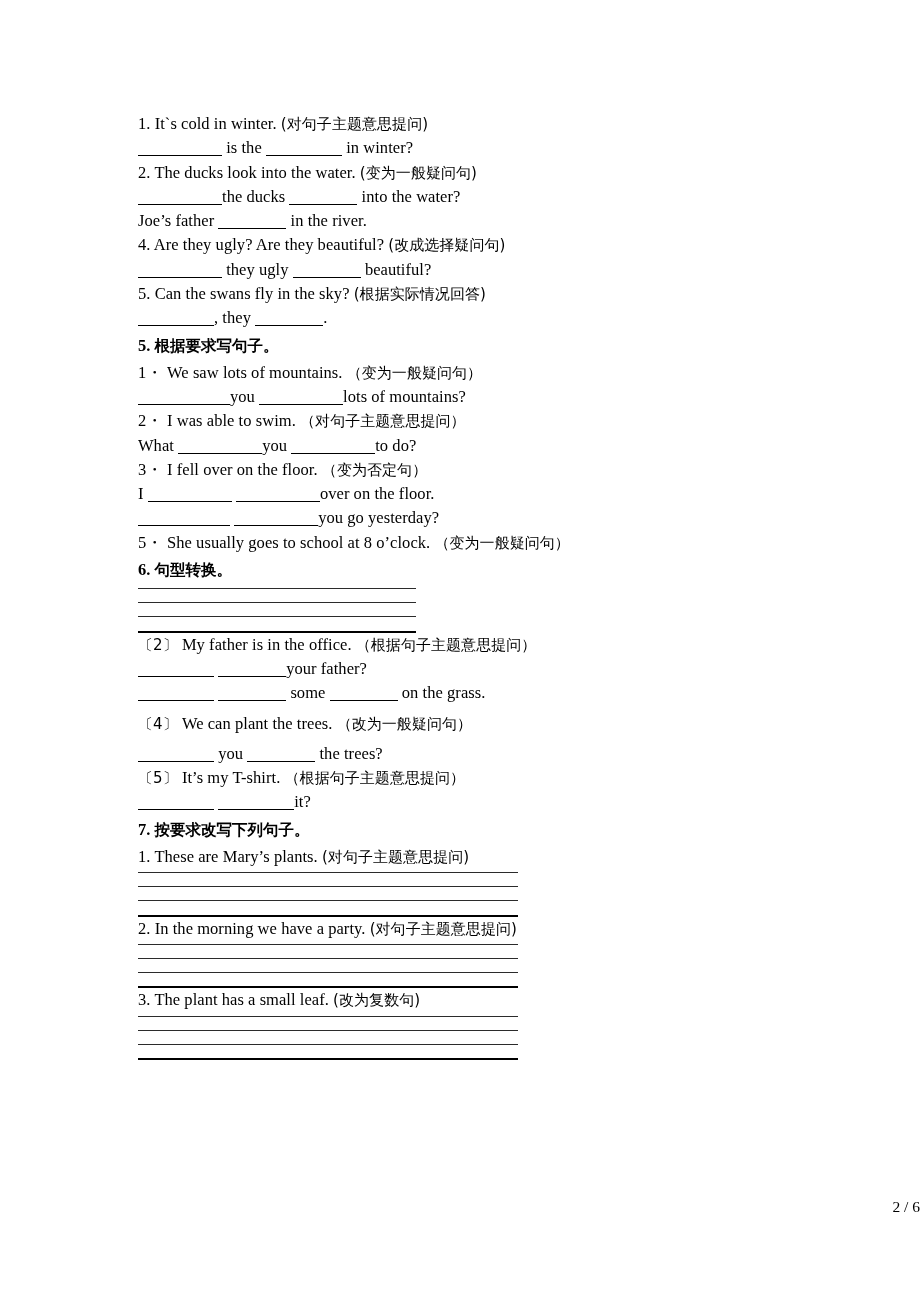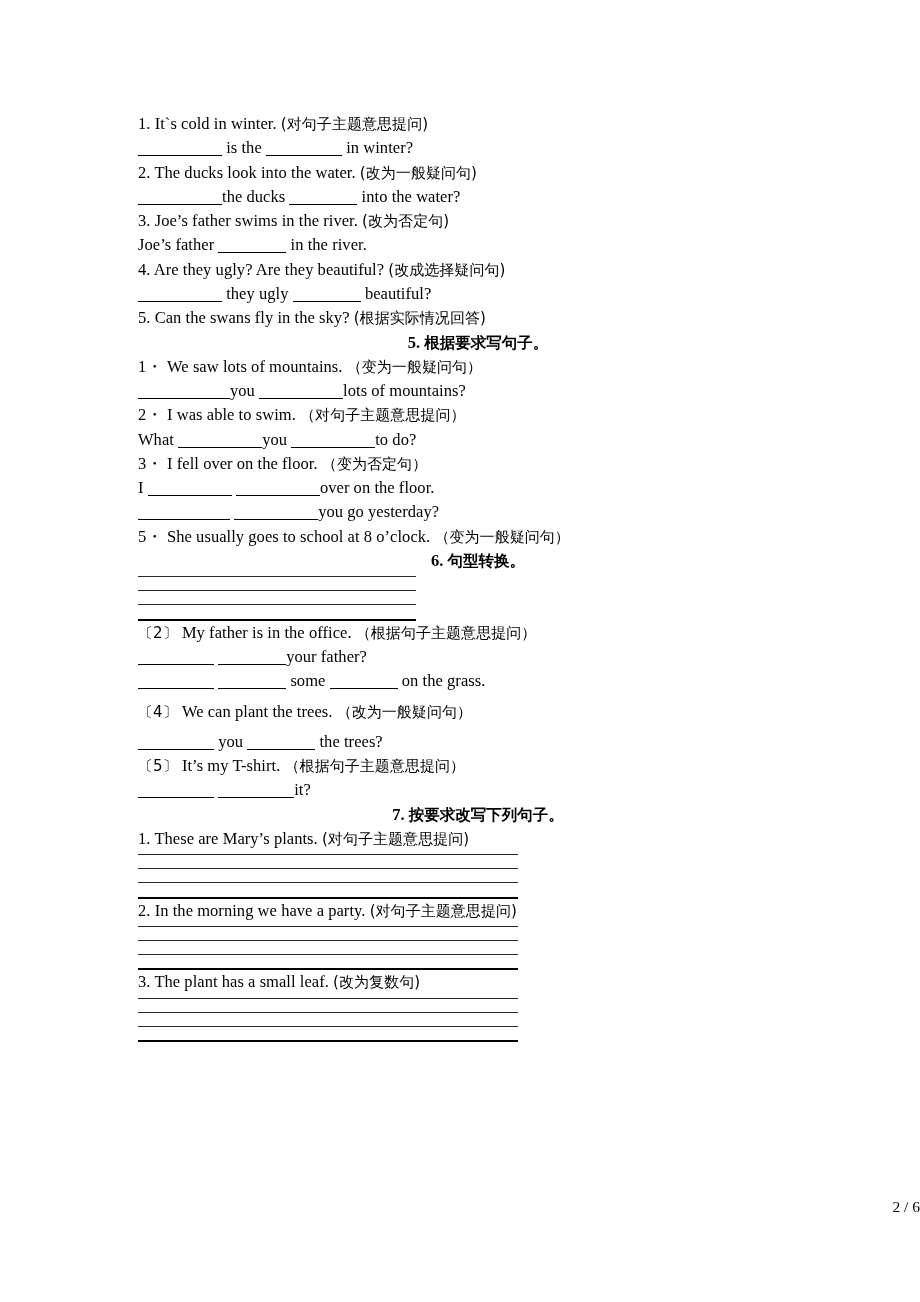--- a/index.html
+++ b/index.html
@@ -38,24 +38,23 @@
     letter-spacing: 0.05px;
   }
 
   .ln.ans {
     
     line-height: 24.3px;
   }
 
   .hdr {
     font-size: 16.5px;
-    line-height: 24px;
+    line-height: 29px;
     font-weight: bold;
     white-space: nowrap;
-    text-align: center;
   }
 
   .cjk {
     font-family: "DejaVu Sans", "Liberation Sans", sans-serif;
     font-size: 15px;
   }
   .hdr .cjk {
     font-weight: bold;
     font-size: 15.5px;
   }
@@ -116,33 +115,28 @@
       <div class="ln ans">
         <span class="blank b-lg indent-2"></span>
         <span>is the</span>
         <span class="blank b-lg"></span>
         <span>in winter?</span>
       </div>
 
       <div class="ln">
         <span>2.</span>
         <span>The ducks look into the water.</span>
-        <span class="cjk">(改为一般疑问句)</span>
+        <span class="cjk">(变为一般疑问句)</span>
       </div>
       <div class="ln ans">
         <span class="blank b-lg indent-2"></span><span>the ducks</span>
         <span class="blank b-md"></span>
         <span>into the water?</span>
       </div>
 
-      <div class="ln">
-        <span>3.</span>
-        <span>Joe’s father swims in the river.</span>
-        <span class="cjk">(改为否定句)</span>
-      </div>
       <div class="ln ans">
         <span>Joe’s father</span>
         <span class="blank b-md"></span>
         <span>in the river.</span>
       </div>
 
       <div class="ln">
         <span>4.</span>
         <span>Are they ugly? Are they beautiful?</span>
         <span class="cjk">(改成选择疑问句)</span>
@@ -151,20 +145,24 @@
         <span class="blank b-lg indent-2"></span>
         <span>they ugly</span>
         <span class="blank b-md"></span>
         <span>beautiful?</span>
       </div>
 
       <div class="ln">
         <span>5.</span>
         <span>Can the swans fly in the sky?</span>
         <span class="cjk">(根据实际情况回答)</span>
+      </div>
+      <div class="ln ans">
+        <span class="blank b-md indent-2"></span><span>, they</span>
+        <span class="blank b-md"></span><span>.</span>
       </div>
     </div>
 
     <div>
       <div class="hdr">
         <span>5.</span>
         <span class="cjk">根据要求写句子。</span>
       </div>
 
       <div class="ln">

